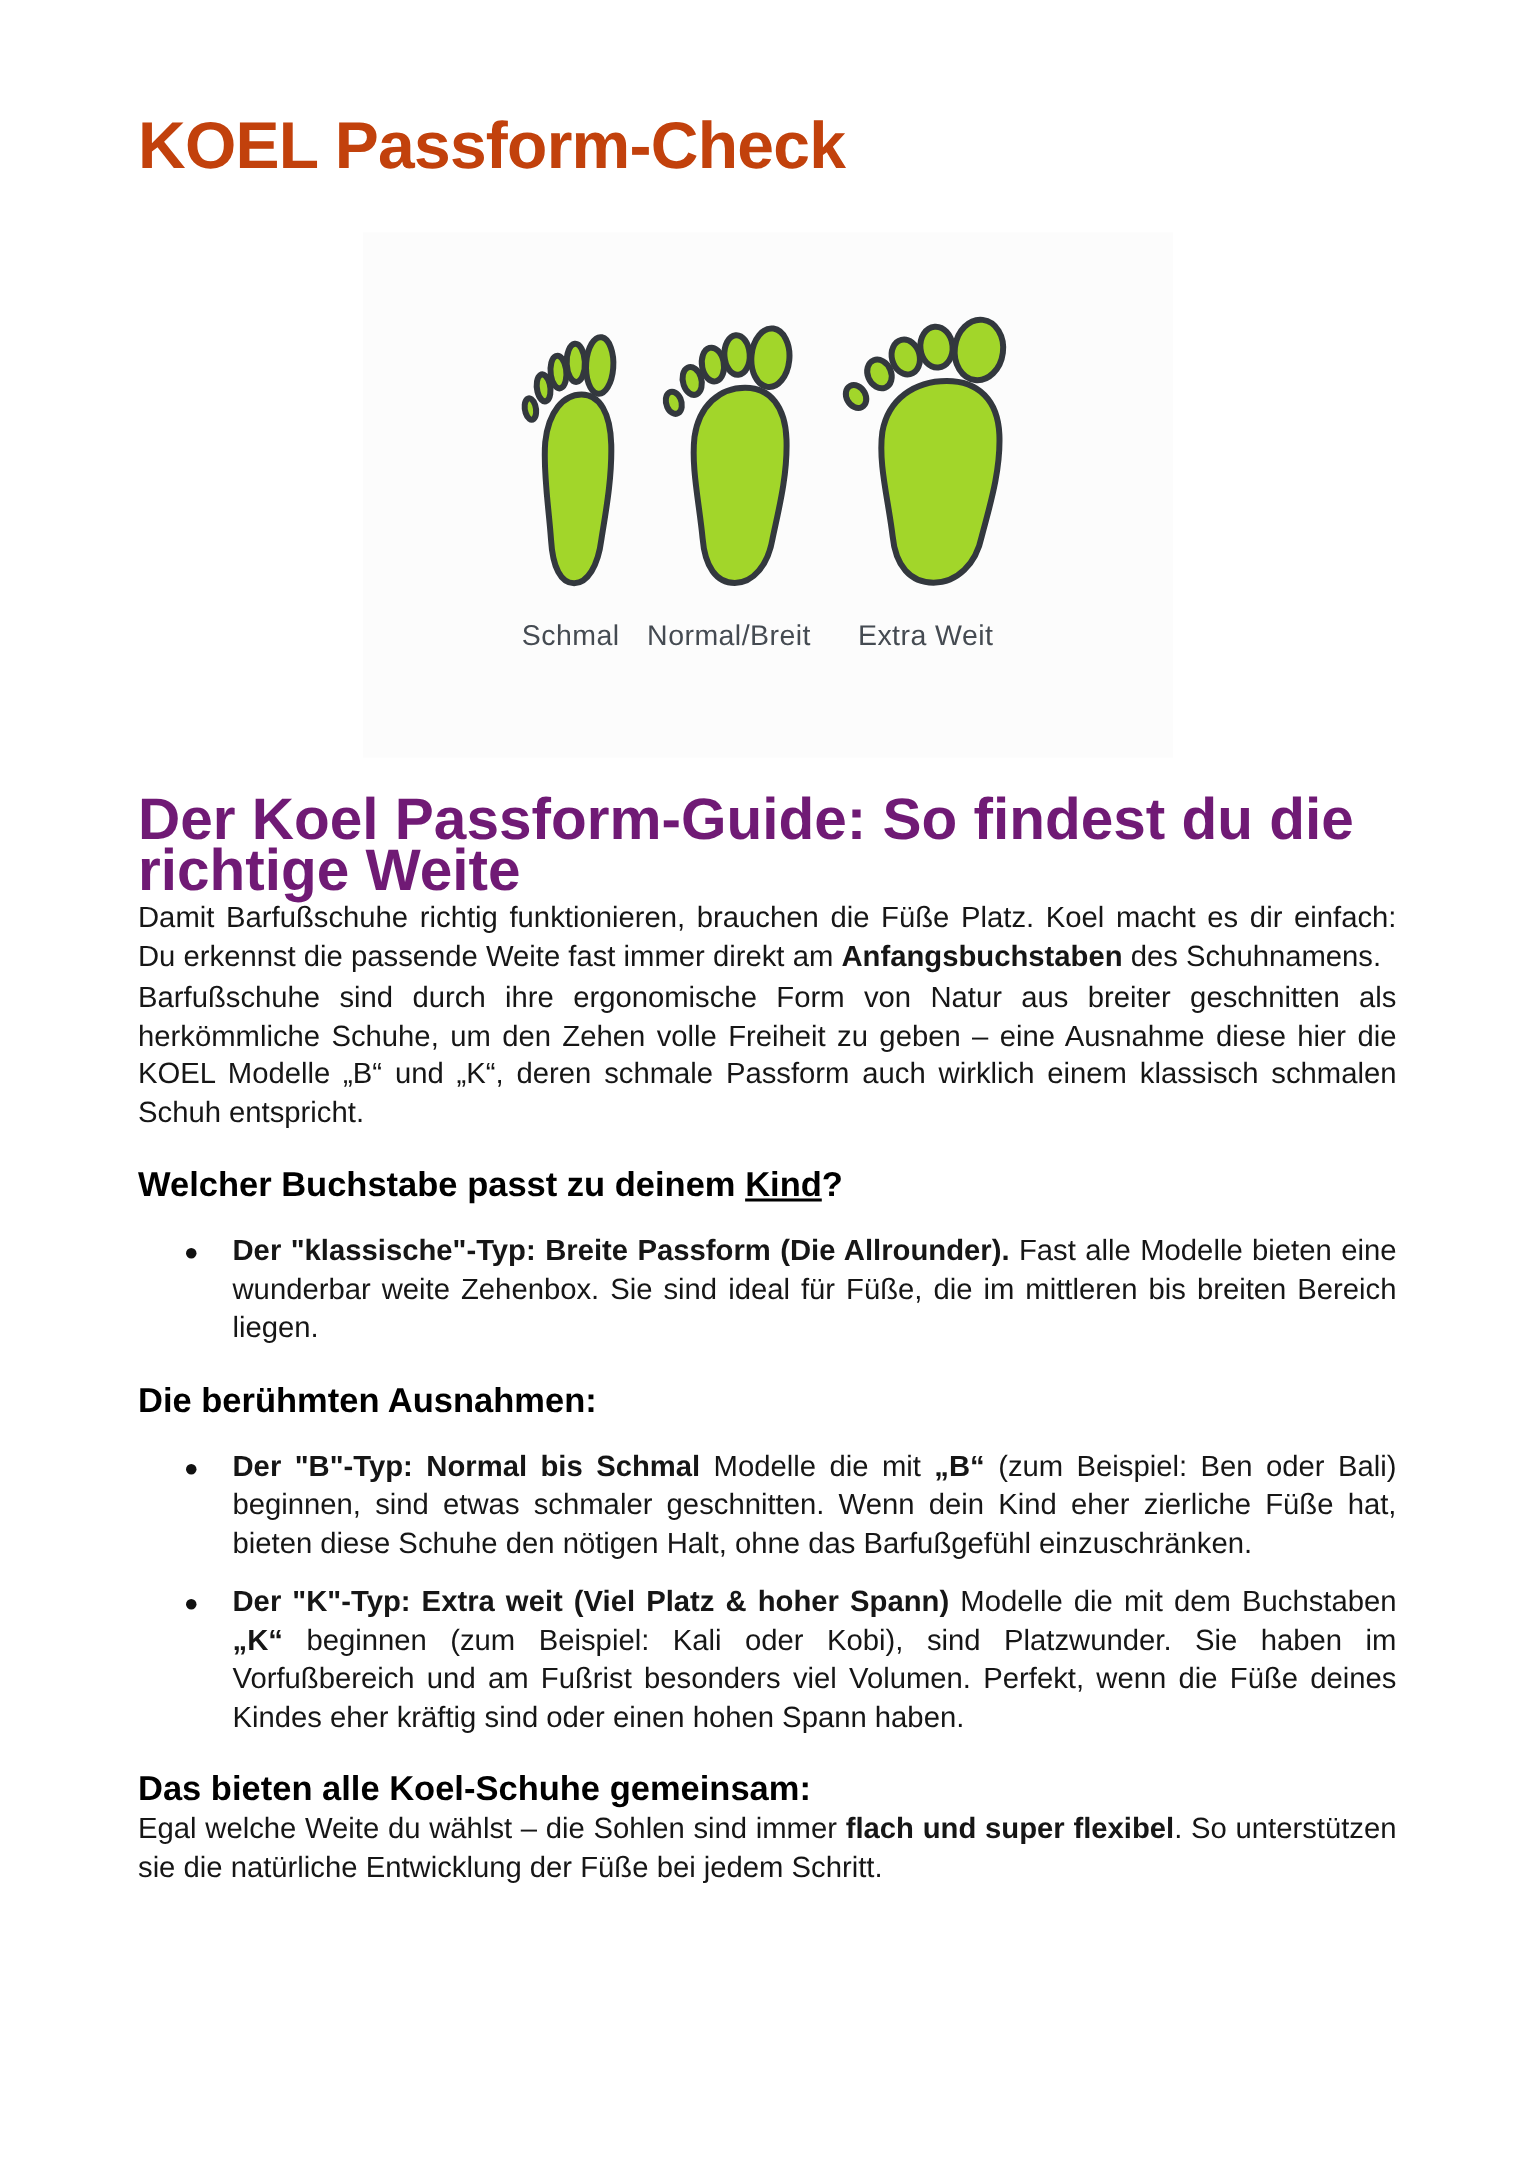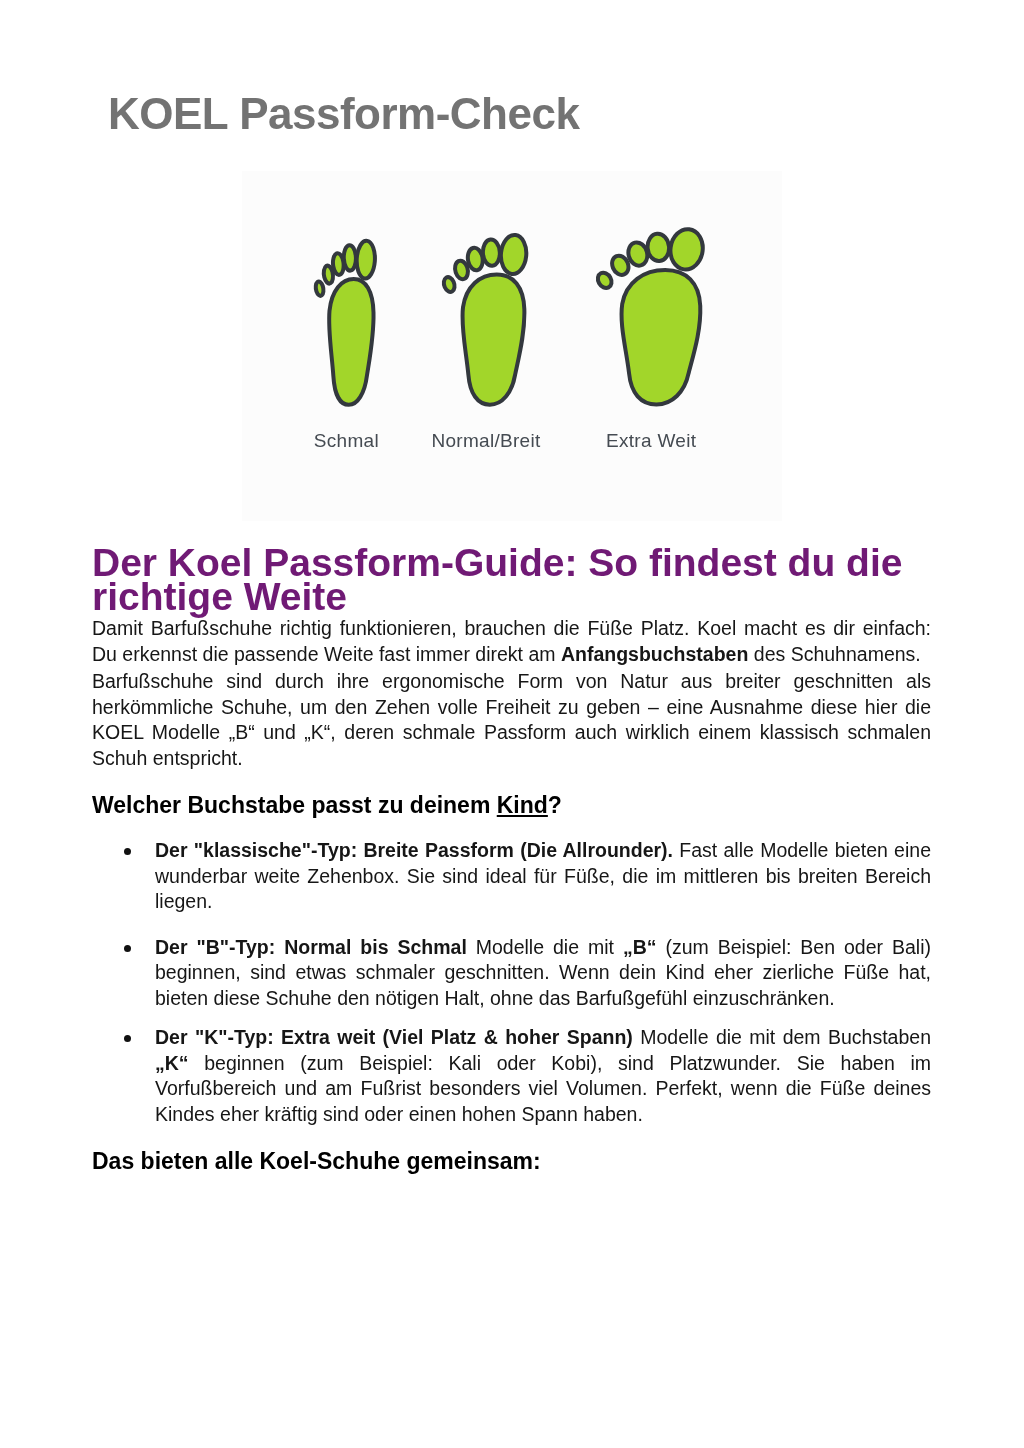--- a/index.html
+++ b/index.html
@@ -9,41 +9,41 @@
     font-family:"Liberation Sans", sans-serif;
     color:#161616;
     overflow:hidden;
   }
   .page {
     box-sizing:border-box;
     width:1024px; height:1448px;
     padding:74px 93px 0 92px;
   }
   h1.title {
-    margin:16px;
+    margin:0;
     font-size:44px;
     line-height:48px;
     font-weight:bold;
     letter-spacing:-0.5px;
-    color:#737373;
+    color:#c2410c;
   }
   
   .fig {
     box-sizing:border-box;
     margin:33px auto 0 auto;
     width:540px; height:350px;
     background:#fcfcfc;
     display:flex; flex-direction:column;
     align-items:center;
     padding-top:52px;
   }
   .fig-row {
     display:flex;
     align-items:flex-end;
-    gap:52px;
+    gap:18px;
     justify-content:flex-end;
   }
   .foot-col { display:flex; flex-direction:column; align-items:center; }
   .foot ellipse, .foot path {
     fill:#a2d62a;
     stroke:#33383e;
     stroke-width:4;
     vector-effect:non-scaling-stroke;
     stroke-linejoin:round;
   }
@@ -156,22 +156,24 @@
   <p class="body"><span>Damit Barfußschuhe richtig funktionieren, brauchen die Füße Platz. Koel macht es dir einfach: Du erkennst die passende Weite fast immer direkt am </span><span class="b">Anfangsbuchstaben</span><span> des Schuhnamens.</span></p>
 
   <p class="body"><span>Barfußschuhe sind durch ihre ergonomische Form von Natur aus breiter geschnitten als herkömmliche Schuhe, um den Zehen volle Freiheit zu geben – eine Ausnahme diese hier die KOEL Modelle „B“ und „K“, deren schmale Passform auch wirklich einem klassisch schmalen Schuh entspricht.</span></p>
 
   <h3 class="sub-h"><span class="b">Welcher Buchstabe passt zu deinem </span><span class="b u">Kind</span><span class="b">?</span></h3>
 
   <ul class="bullets">
     <li><span class="b">Der "klassische"-Typ: Breite Passform (Die Allrounder).</span><span> Fast alle Modelle bieten eine wunderbar weite Zehenbox. Sie sind ideal für Füße, die im mittleren bis breiten Bereich liegen.</span></li>
   </ul>
 
+  <h3 class="sub-h">Die berühmten Ausnahmen:</h3>
 
   <ul class="bullets">
     <li><span class="b">Der "B"-Typ: Normal bis Schmal</span><span> Modelle die mit </span><span class="b">„B“</span><span> (zum Beispiel: Ben oder Bali) beginnen, sind etwas schmaler geschnitten. Wenn dein Kind eher zierliche Füße hat, bieten diese Schuhe den nötigen Halt, ohne das Barfußgefühl einzuschränken.</span></li>
     <li><span class="b">Der "K"-Typ: Extra weit (Viel Platz &amp; hoher Spann)</span><span> Modelle die mit dem Buchstaben </span><span class="b">„K“</span><span> beginnen (zum Beispiel: Kali oder Kobi), sind Platzwunder. Sie haben im Vorfußbereich und am Fußrist besonders viel Volumen. Perfekt, wenn die Füße deines Kindes eher kräftig sind oder einen hohen Spann haben.</span></li>
   </ul>
 
   <h3 class="sub-h">Das bieten alle Koel-Schuhe gemeinsam:</h3>
 
+  <p class="body"><span>Egal welche Weite du wählst – die Sohlen sind immer </span><span class="b">flach und super flexibel</span><span>. So unterstützen sie die natürliche Entwicklung der Füße bei jedem Schritt.</span></p>
 
 </div>
 
 </body></html>

